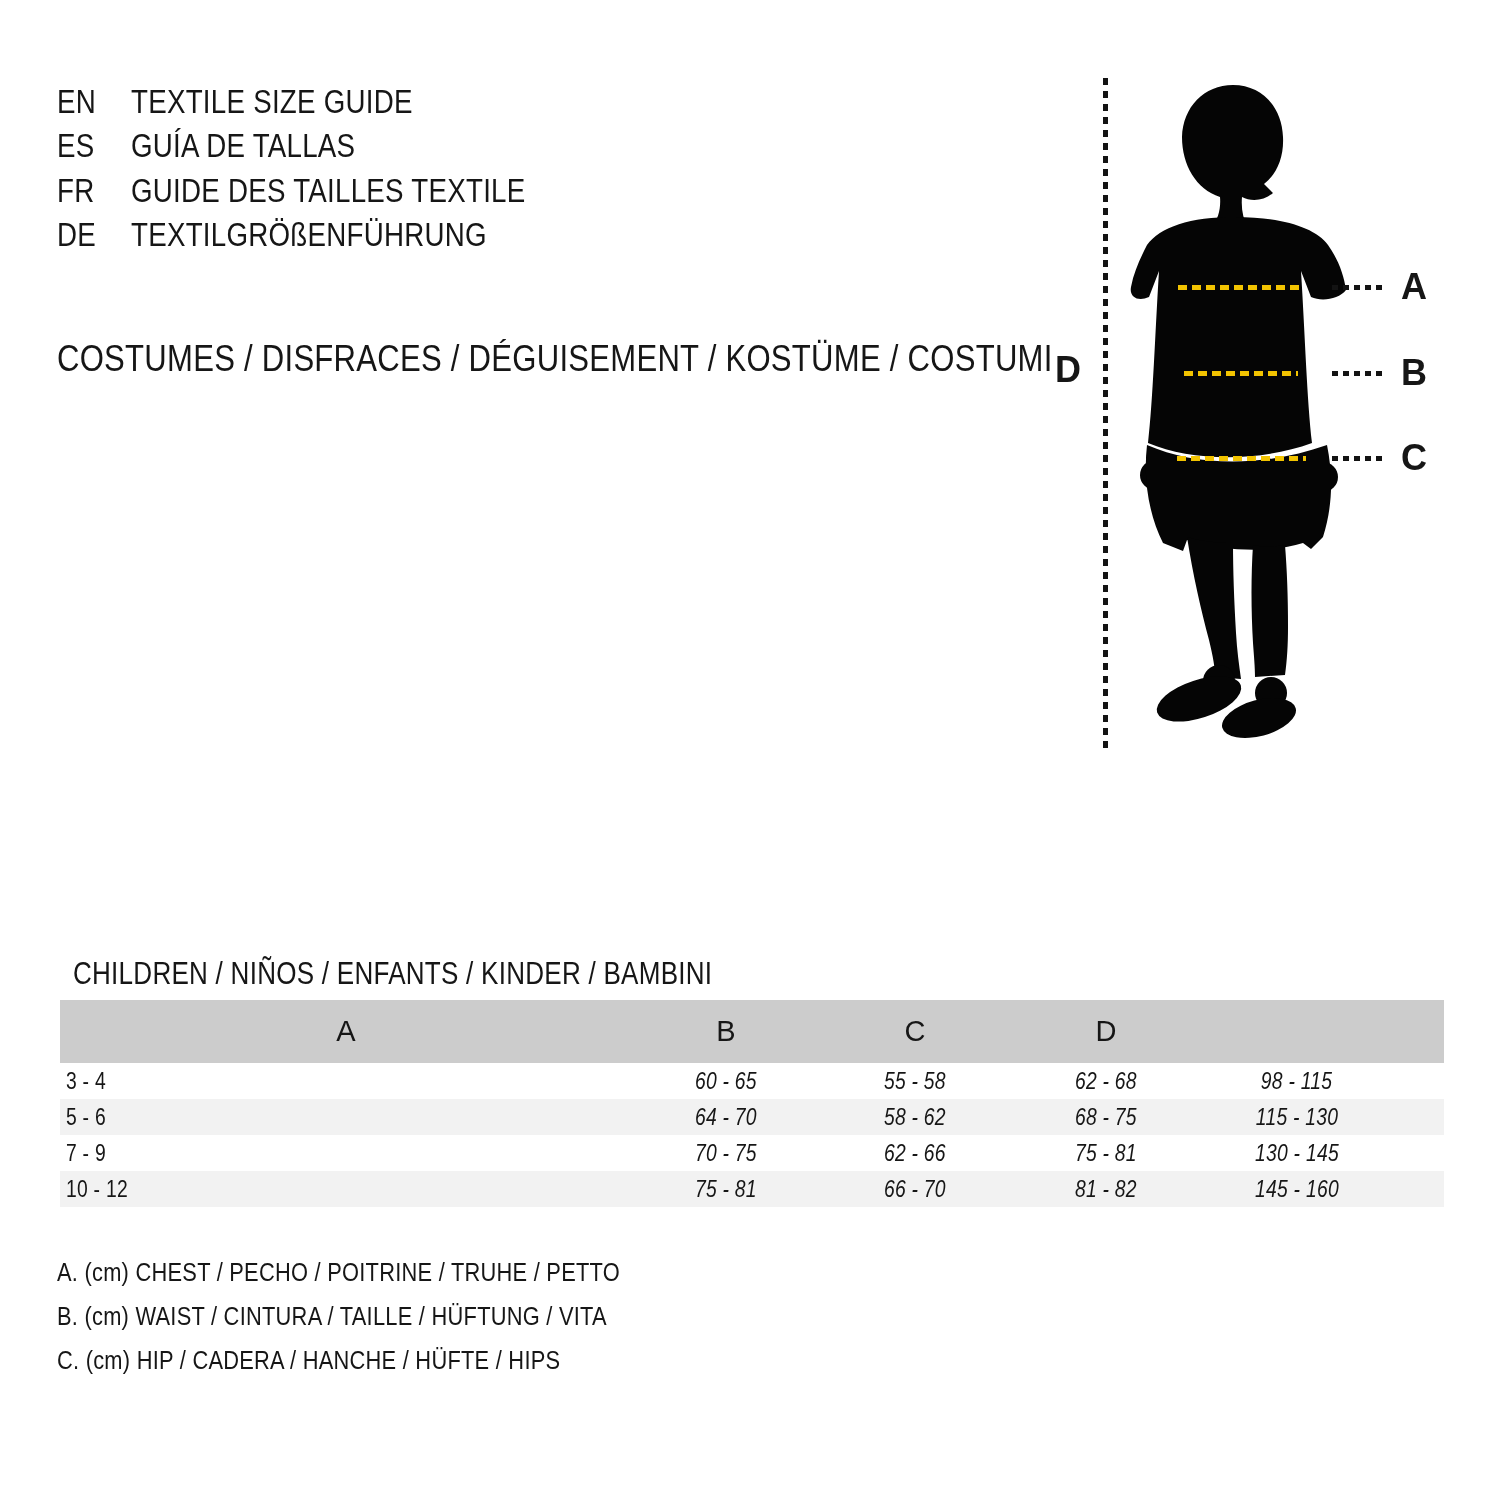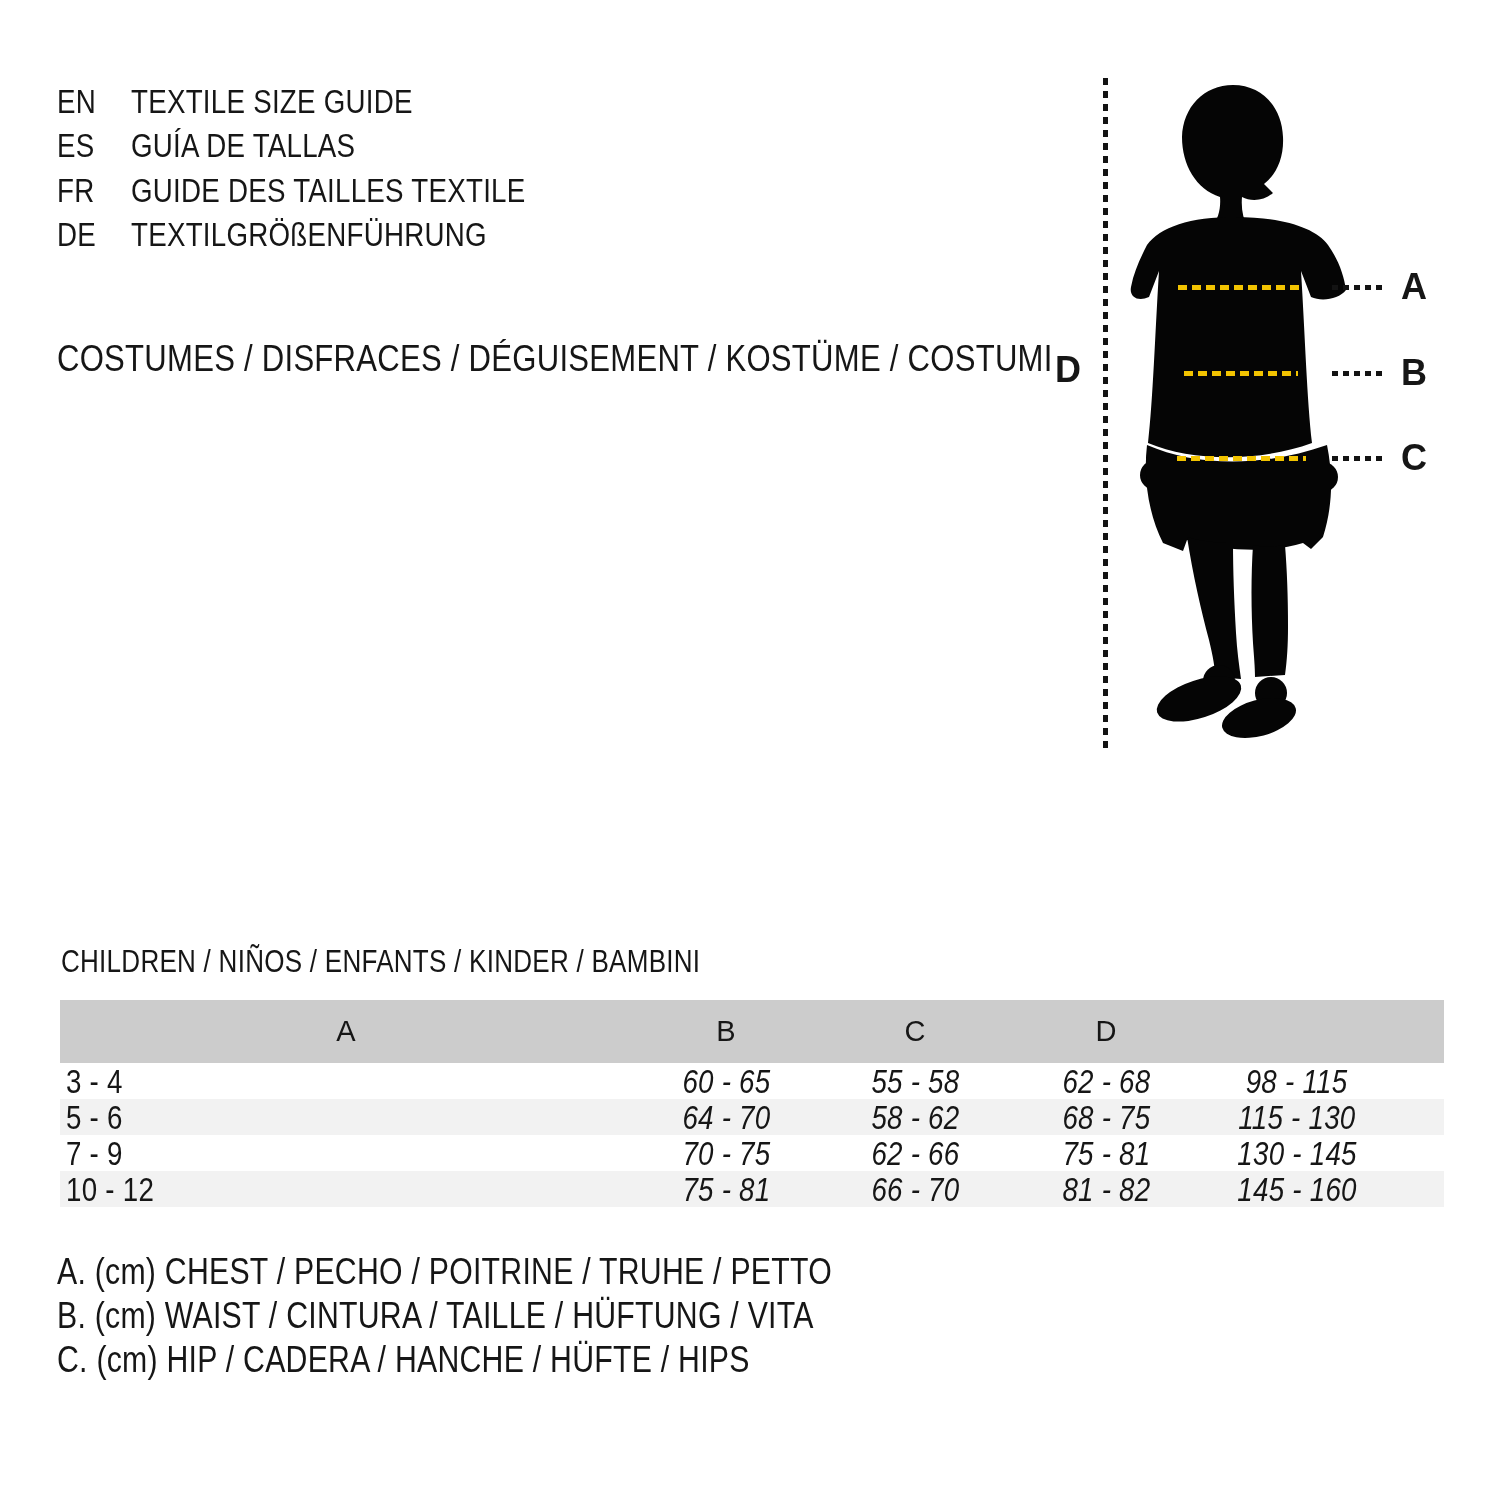--- a/index.html
+++ b/index.html
@@ -20,33 +20,33 @@
   
   .vline{position:absolute;left:1103px;top:78px;width:5px;height:670px;
          background:repeating-linear-gradient(180deg,var(--line,#131313) 0 7px,transparent 7px 13px);}
   .silhouette{position:absolute;left:1130px;top:85px;width:250px;height:660px;}
   .meas{position:absolute;height:5px;}
   .yellow{background:repeating-linear-gradient(90deg,var(--accent,#F2C300) 0 9px,transparent 9px 14px);}
   .conn{background:repeating-linear-gradient(90deg,var(--line,#131313) 0 6px,transparent 6px 11px);}
   .dim-label{position:absolute;width:44px;text-align:center;font-size:36px;line-height:42px;font-weight:700;}
 
   
-  .children-title{position:absolute;left:57px;top:940px;font-size:31px;font-weight:400;margin:4px;}
+  .children-title{position:absolute;left:57px;top:940px;font-size:31px;font-weight:400;margin:16px;}
   .size-table{position:absolute;left:60px;top:1000px;width:1384px;}
   .trow{display:grid;grid-template-columns:572px 188px 190px 192px 190px auto;align-items:center;}
   .thead{height:63px;background:var(--header-bg,#cccccc);font-size:28px;}
   .agehead{padding-left:6px;line-height:29px;align-self:center;}
   .colhead{text-align:center;font-size:29px;}
-  .drow{height:36px;font-size:33px;}
+  .drow{height:36px;font-size:23px;}
   .drow.alt{background:var(--alt-bg,#f2f2f2);}
   .agecell{padding-left:6px;}
   .cellc{text-align:center;font-style:italic;}
 
   
-  .legend{position:absolute;left:57px;top:1250px;font-size:36px;}
+  .legend{position:absolute;left:57px;top:1250px;font-size:26px;}
   .legend-row{height:44px;display:flex;align-items:center;}
 </style>
 </head>
 <body>
 
 <div class="canvas">
 
   <section class="lang-block">
     <div class="lang-row">
       <span class="lang-code"><span class="cond">EN</span></span>

